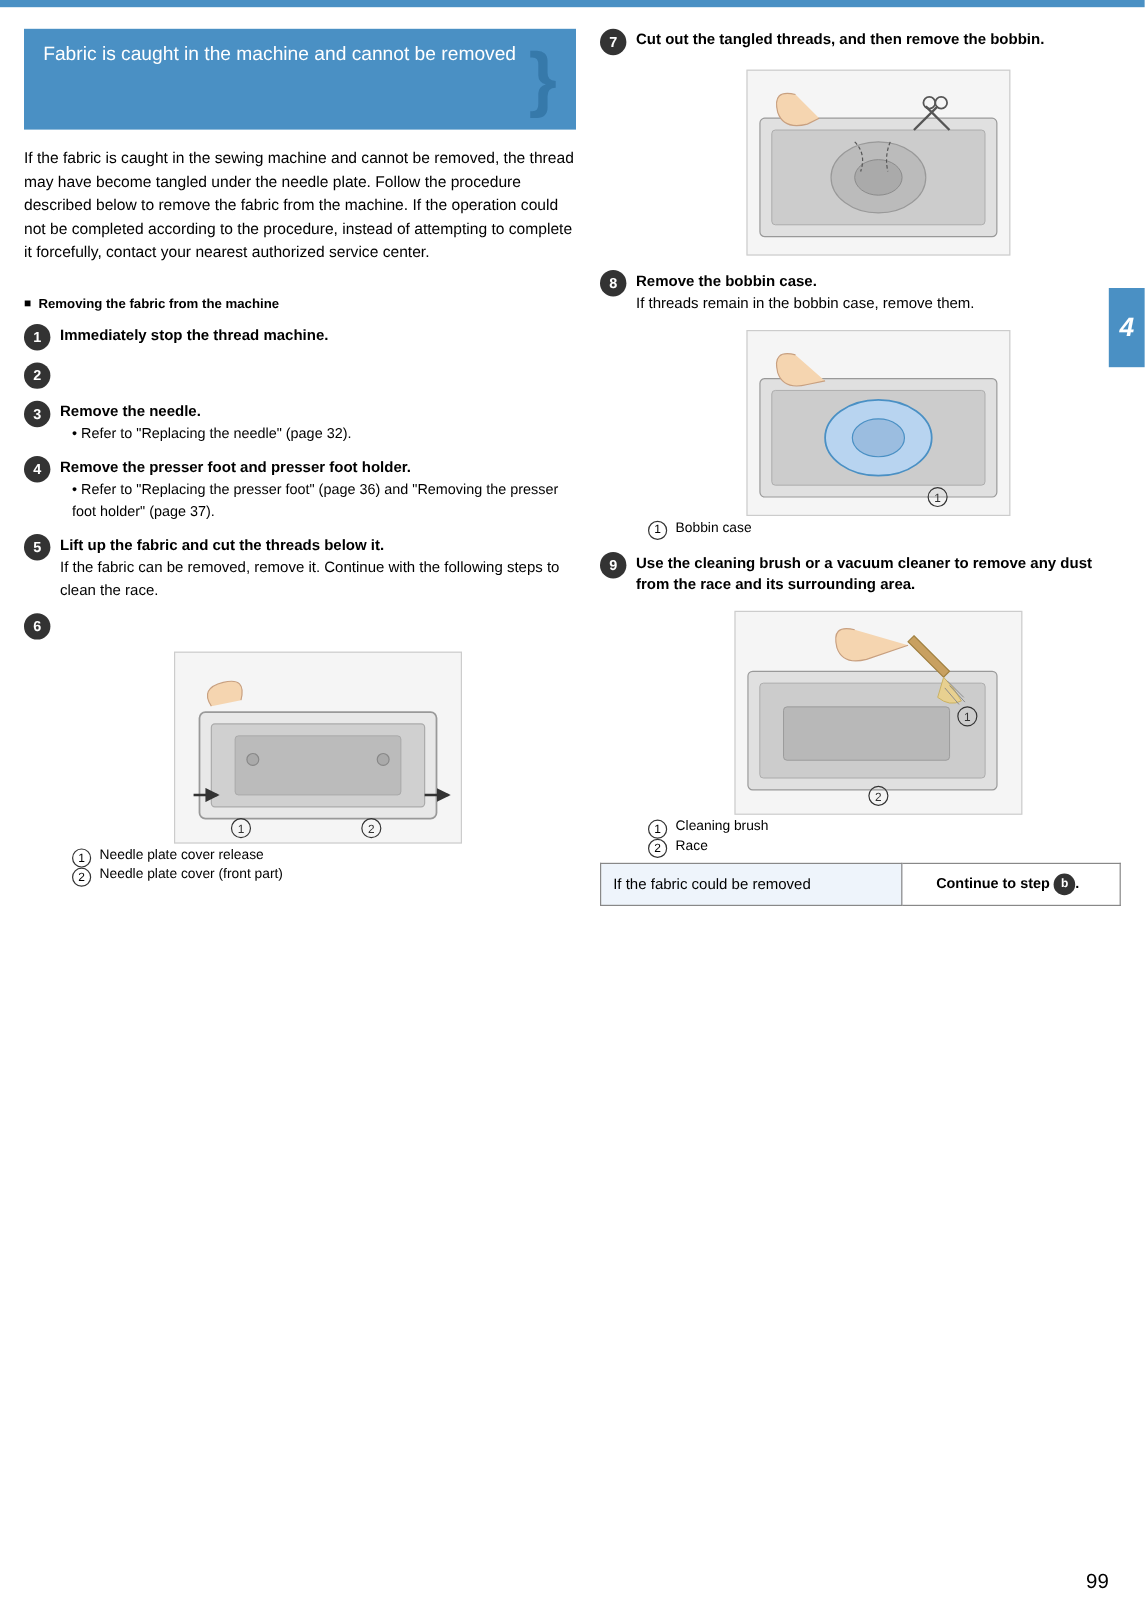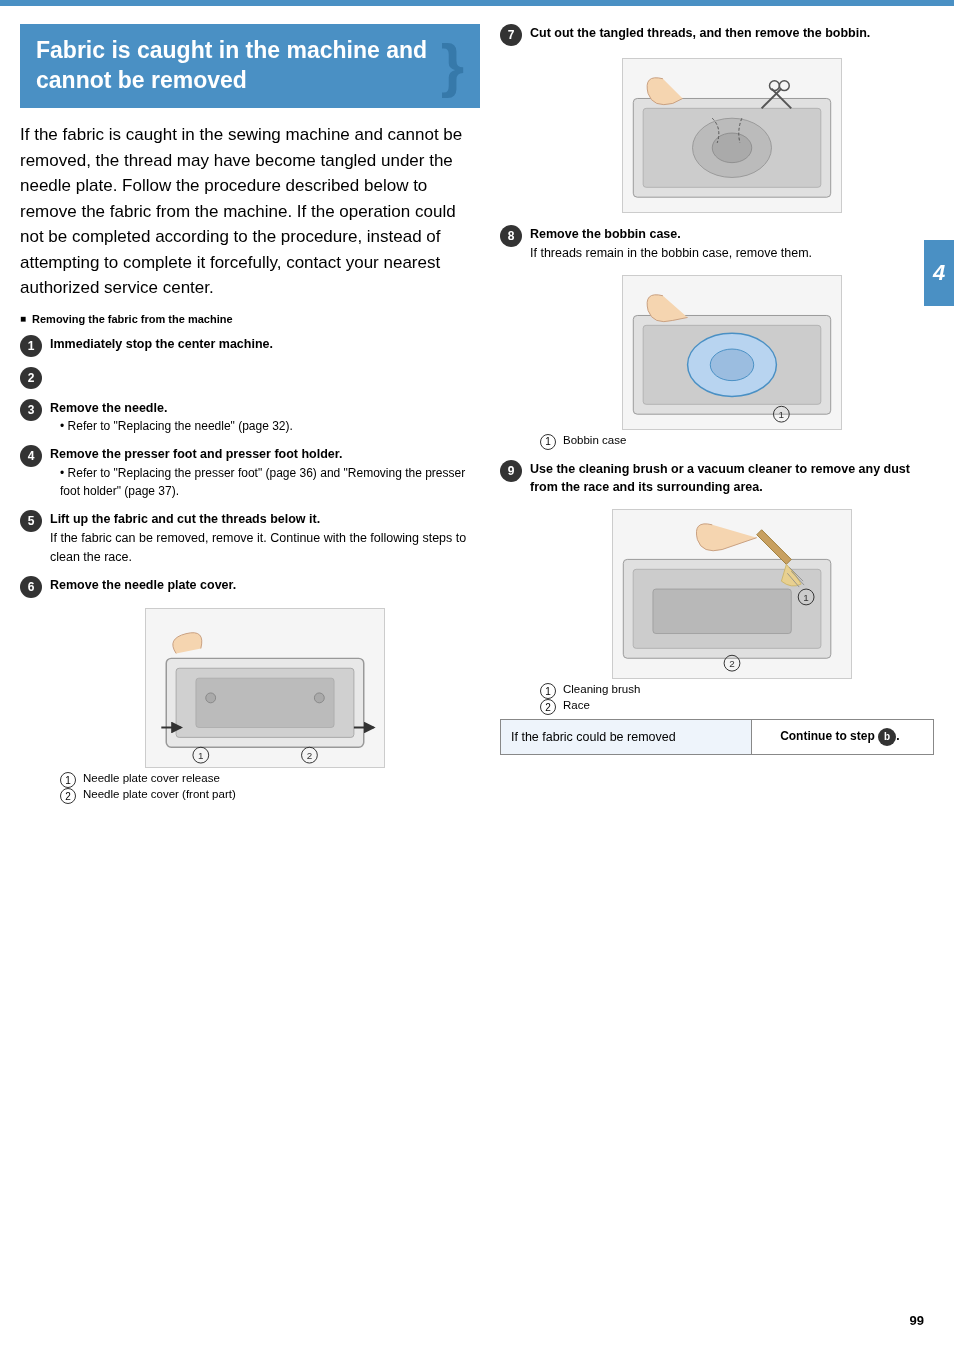--- a/index.html
+++ b/index.html
@@ -35,40 +35,40 @@
       background: #4a90c4;
       padding: 12px 16px;
       margin-bottom: 14px;
       position: relative;
       display: flex;
       align-items: stretch;
     }
 
     .title-box-text {
       color: #fff;
-      font-size: 23px;
-      font-weight: bold;
+      font-size: 16px;
+      font-weight: normal;
       line-height: 1.3;
       flex: 1;
     }
 
     .title-box-bracket {
       color: #2a6a9a;
       font-size: 60px;
       font-weight: bold;
       line-height: 1;
       align-self: center;
       margin-left: 10px;
       opacity: 0.6;
     }
 
     .intro-text {
-      font-size: 17px;
+      font-size: 13px;
       line-height: 1.5;
-      margin-bottom: 12px;
+      margin-bottom: 28px;
     }
 
     .section-heading {
       font-size: 11px;
       font-weight: bold;
       margin-bottom: 10px;
       display: flex;
       align-items: center;
       gap: 6px;
     }
@@ -239,22 +239,21 @@
       font-weight: bold;
       text-align: center;
       line-height: 18px;
       vertical-align: middle;
     }
 
     .page-num {
       position: absolute;
       bottom: 20px;
       right: 30px;
-      font-size: 13px;
-      font-weight: bold;
+      font-size: 17px;
     }
 
     
     .sewing-svg {
       width: 100%;
       height: 100%;
     }
 
     .circle-label {
       display: inline-flex;
@@ -285,21 +284,21 @@
 
     <p class="intro-text">If the fabric is caught in the sewing machine and cannot be removed, the thread may have become tangled under the needle plate. Follow the procedure described below to remove the fabric from the machine. If the operation could not be completed according to the procedure, instead of attempting to complete it forcefully, contact your nearest authorized service center.</p>
 
     <div class="section-heading">
       <span>Removing the fabric from the machine</span>
     </div>
 
     <div class="step">
       <div class="step-number">1</div>
       <div class="step-content">
-        <b>Immediately stop the center machine.</b>
+        <b>Immediately stop the thread machine.</b>
       </div>
     </div>
 
     <div class="step">
       <div class="step-number">2</div>
     </div>
 
     <div class="step">
       <div class="step-number">3</div>
       <div class="step-content">
@@ -319,23 +318,20 @@
     <div class="step">
       <div class="step-number">5</div>
       <div class="step-content">
         <b>Lift up the fabric and cut the threads below it.</b><br>
         <span>If the fabric can be removed, remove it. Continue with the following steps to clean the race.</span>
       </div>
     </div>
 
     <div class="step">
       <div class="step-number">6</div>
-      <div class="step-content">
-        <b>Remove the needle plate cover.</b>
-      </div>
     </div>
 
     <div class="diagram-box">
       <div class="diagram-img">
         <svg viewBox="0 0 240 160" class="sewing-svg">
 
           <rect x="20" y="50" width="200" height="90" rx="5" fill="#e8e8e8" stroke="#999" stroke-width="1.5"></rect>
           <rect x="30" y="60" width="180" height="70" rx="3" fill="#d0d0d0" stroke="#aaa" stroke-width="1"></rect>
           <rect x="50" y="70" width="140" height="50" rx="3" fill="#bbb" stroke="#999" stroke-width="0.5"></rect>
 

